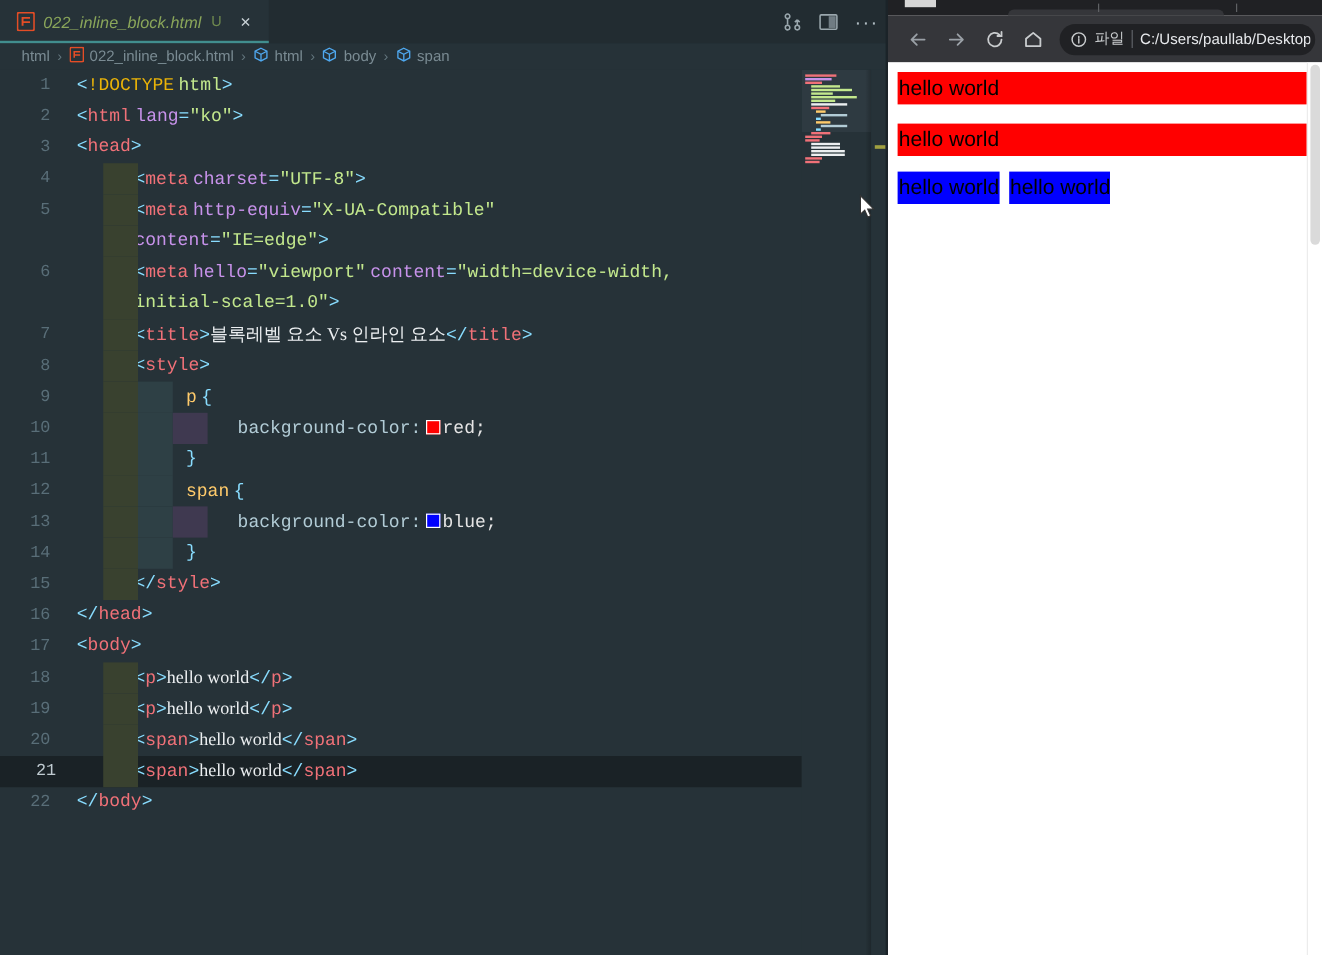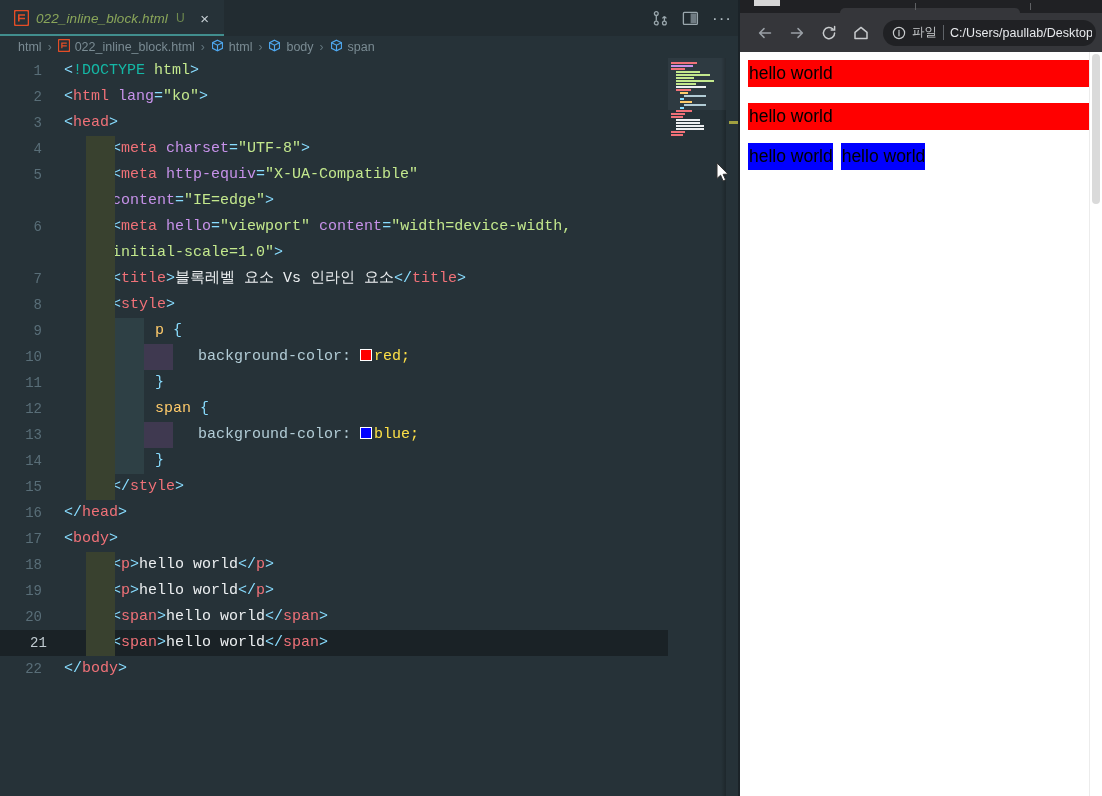--- a/index.html
+++ b/index.html
@@ -128,26 +128,26 @@
   }
   .ig1 { left: 24px;  background: #39412f; }
   .ig2 { left: 53px;  background: #2e4045; }
   .ig3 { left: 82px;  background: #3f3950; }
 
   
   .pn  { color: #89ddff; }              
   .tg  { color: #f07178; }              
   .at  { color: #c792ea; }              
   .st  { color: #c3e88d; }              
-  .tx  { color: #eceff1; }              
+  .tx  { color: #eceff1; font-family: Liberation Serif, serif; }              
   .sel { color: #ffcb6b; }              
   .brc { color: #89ddff; }              
   .prp { color: #b2ccd6; }              
-  .val { color: #fde047; }              
-  .dct { color: #14b8a6; }              
+  .val { color: #e5e5e5; }              
+  .dct { color: #eab308; }              
 
   .swatch {
     display: inline-block;
     width: 12px; height: 12px;
     border: 1px solid #ffffff;
     vertical-align: -1px;
     margin-right: 2px;
   }
 
   

